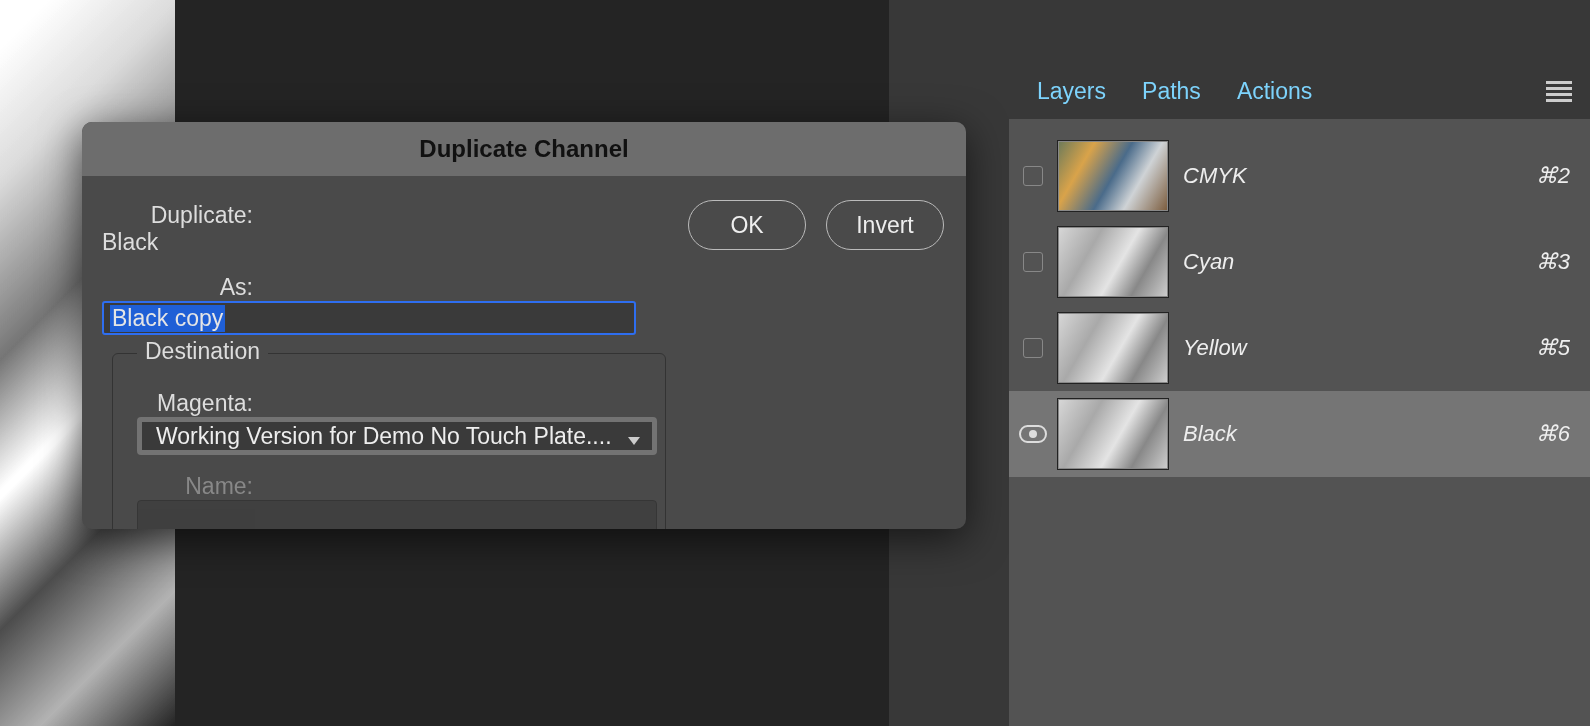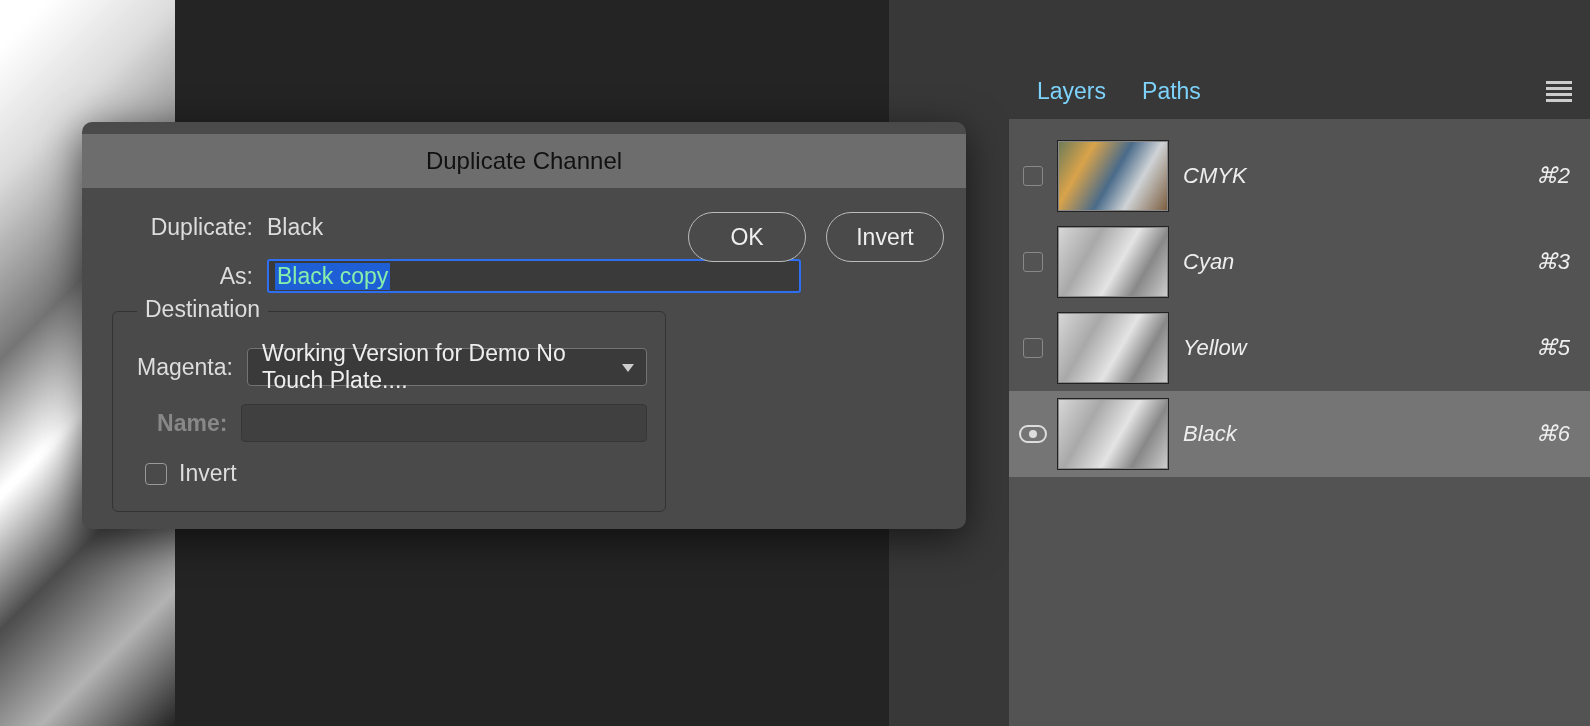--- a/index.html
+++ b/index.html
@@ -48,63 +48,62 @@
     color: #ddd;
   }
   .dialog-titlebar {
     height: 54px;
     background: #6d6d6d;
     display: flex;
     align-items: center;
     justify-content: center;
     font-size: 24px;
     color: #111;
-    font-weight: 400;
-    margin-top: 12px;
+    font-weight: 700;
   }
   .dialog-body {
     position: relative;
     padding: 26px 20px;
     height: calc(100% - 54px);
     font-size: 23px;
   }
-  .row { display: flex; align-items: center; margin-bottom: 18px; }
+  .row { display: flex; margin-bottom: 18px; flex-direction: column; }
   .lbl { width: 165px; text-align: right; padding-right: 14px; color: #ddd; }
   .val { color: #ddd; }
   .text-input {
     background: #3a3a3a;
     border: 2px solid #2e6ef0;
     border-radius: 3px;
     height: 34px;
     width: 534px;
     color: #fff;
     font-size: 23px;
     padding: 0 6px;
     display: flex; align-items: center;
   }
-  .text-input .sel { background: #1f5fd6; color:#86efac; padding: 0 2px; }
+  .text-input .sel { background: #1f5fd6; color:#e5e5e5; padding: 0 2px; }
   .fieldset {
     position: relative;
     border: 1px solid #333;
     border-radius: 6px;
     margin: 8px 0 0 10px;
     width: 554px;
     padding: 36px 18px 24px 24px;
   }
   .fieldset-legend {
     position: absolute;
     top: -16px; left: 24px;
     background: #4a4a4a;
     padding: 0 8px;
     font-size: 23px;
     color: #ddd;
   }
   .dropdown {
     background: #3a3a3a;
-    border: 1px solid #737373;
+    border: 5px solid #737373;
     border-radius: 4px;
     height: 38px;
     width: 520px;
     color: #eee;
     font-size: 23px;
     padding: 0 34px 0 14px;
     display: flex; align-items: center;
     position: relative;
   }
   .dropdown::after {
@@ -209,21 +208,21 @@
     border: 1px solid #222;
     box-shadow: 0 0 0 1px #888 inset;
     margin-right: 14px;
     background: #777;
   }
   .thumb.color { background: linear-gradient(120deg,#6b7a5a 0%,#d9a34a 25%,#4a6b8a 50%,#cfd3d6 70%,#7a5a3a 100%); }
   .thumb.gray  { background: linear-gradient(120deg,#d8d8d8 0%,#a9a9a9 30%,#e4e4e4 55%,#888 75%,#cfcfcf 100%); }
   .ch-name { color: #eee; font-size: 22px; flex: 0 0 auto; }
   .ch-spacer { flex: 1; }
   .ch-short { color: #eee; font-size: 22px; padding-right: 8px; }
-  .label-disabled { color: #888; font-weight: bold; }
+  .label-disabled { color: #888; }
 </style>
 </head>
 <body>
 
 <div class="canvas-area">
   <div class="bw-strip"></div>
 </div>
 <div class="right-gap"></div>
 <div class="mini-panel">—...</div>
 
@@ -270,20 +269,21 @@
     </div>
 
   </div>
 </div>
 
 <div class="right-panel">
   <div class="panel-top-spacer"></div>
   <div class="tabs">
     <div class="tab">Layers</div>
     <div class="tab">Paths</div>
+    <div class="tab">Actions</div>
     <div class="tabs-menu">
         <span></span>
         <span></span>
         <span></span>
         <span></span>
       </div>
   </div>
 
   <div class="channel-list" id="channel-list">
       <div class="channel-row">

